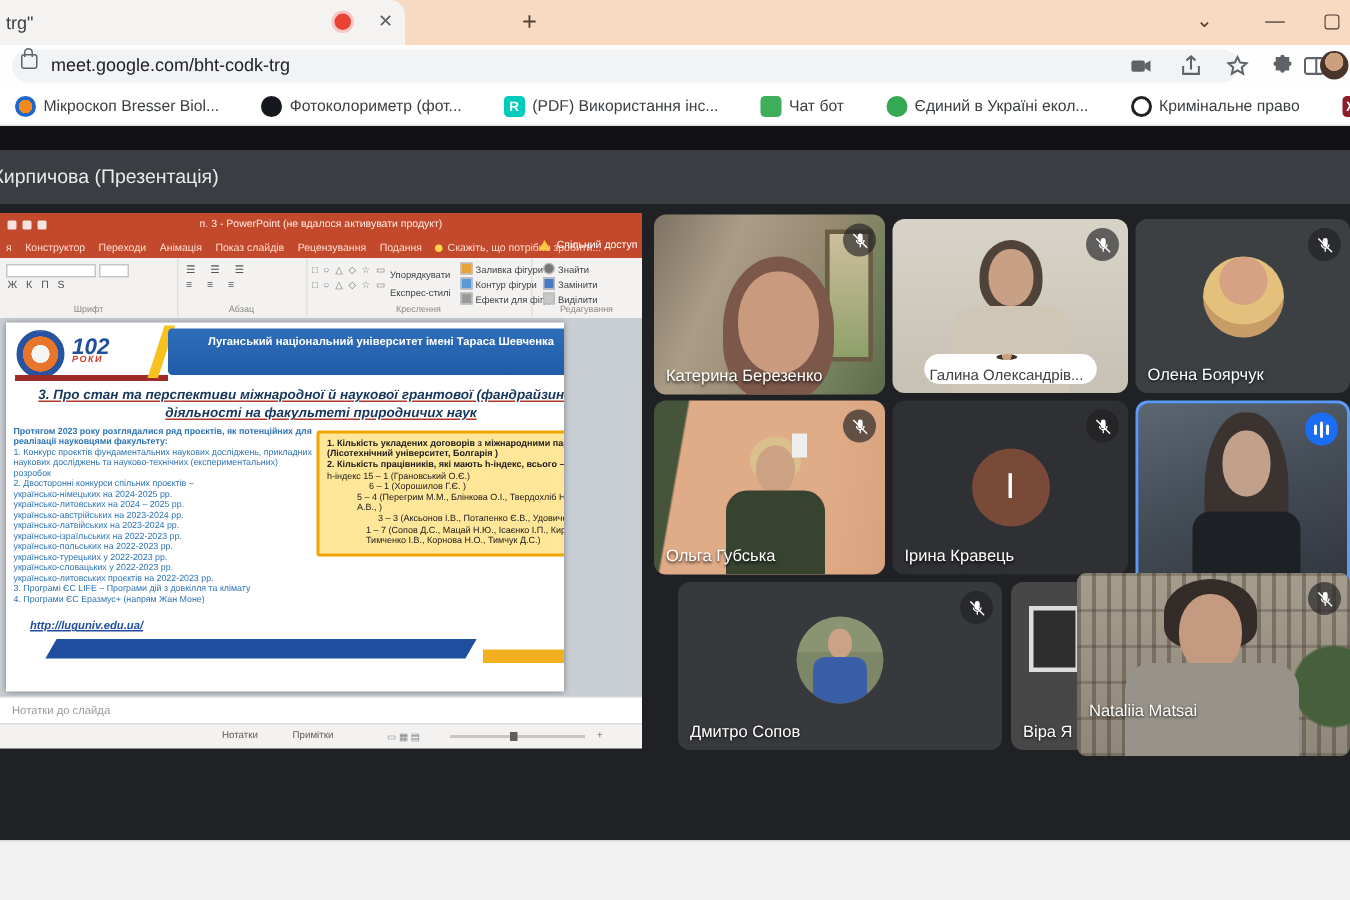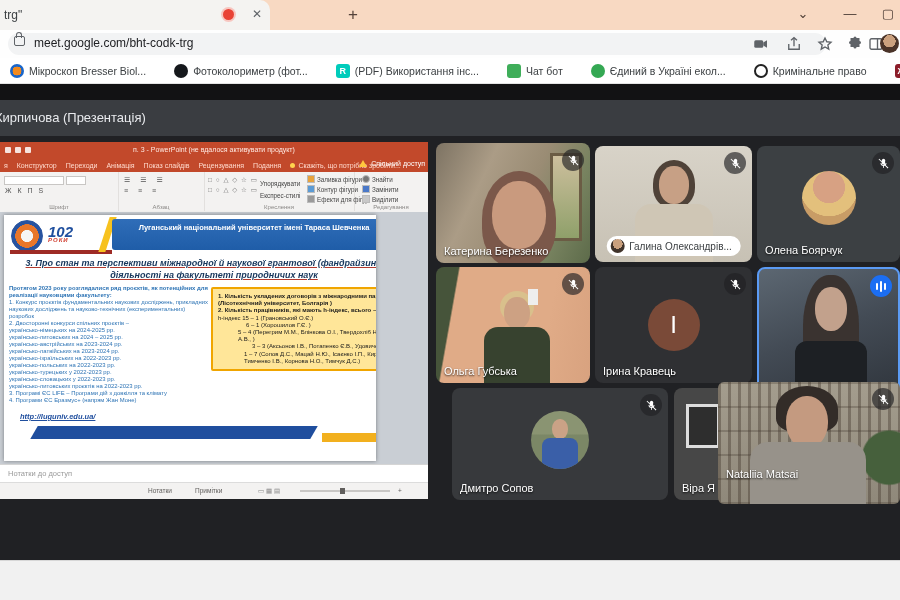--- a/index.html
+++ b/index.html
@@ -73,21 +73,21 @@
   #st-slider{position:absolute;top:7px;left:300px;width:90px;height:2px;background:#c8c6c4;}
   #st-slider:before{content:"";position:absolute;left:40px;top:-2px;width:5px;height:6px;background:#605e5c;}
   
   .tile{position:absolute;border-radius:8px;overflow:hidden;background:#3c4043;}
   .tname{position:absolute;left:8px;bottom:6px;font-size:11px;color:#fff;text-shadow:0 1px 2px rgba(0,0,0,.85);white-space:nowrap;}
   .micoff{position:absolute;top:6px;right:6px;width:22px;height:22px;border-radius:50%;background:rgba(32,33,36,.65);display:flex;align-items:center;justify-content:center;}
   .micoff svg{width:13px;height:13px;}
   .audioind{position:absolute;top:6px;right:6px;width:22px;height:22px;border-radius:50%;background:#1b6ef3;display:flex;align-items:center;justify-content:center;gap:1.5px;}
   .audioind i{width:2.5px;background:#fff;border-radius:2px;display:block;}
   .avcirc{position:absolute;left:50%;top:50%;transform:translate(-50%,-50%);border-radius:50%;}
-  .pill{position:absolute;left:50%;bottom:6px;transform:translateX(-50%);height:20px;background:#fff;border-radius:12px;display:flex;align-items:center;gap:5px;padding:0 9px 0 4px;white-space:nowrap;}
+  .pill{position:absolute;left:50%;bottom:6px;transform:translateX(-50%);height:20px;background:#fff;border-radius:12px;display:flex;align-items:center;gap:5px;padding:0 9px 0 4px;white-space:nowrap;flex-direction:column;}
   .pill .pav{width:14px;height:14px;border-radius:50%;background:radial-gradient(circle at 50% 35%,#c9a07e 0 42%,#40332b 43%);}
   .pill span{font-size:10px;color:#3c4043;}
   .head,.torso,.hair{position:absolute;}
   
   #t1{left:436px;top:132px;width:154px;height:120px;background:linear-gradient(115deg,#7d7363 0%,#ab9c86 30%,#9a8c74 55%,#77825f 78%,#5d6b4a 100%);margin-top:11px;}
   #t1 .hair{left:46px;top:28px;width:74px;height:96px;border-radius:50% 50% 40% 40%;background:#7b584a;}
   #t1 .head{left:56px;top:38px;width:54px;height:68px;border-radius:48%;background:#c99a7e;}
   #t1 .win{position:absolute;right:8px;top:10px;width:26px;height:82px;background:linear-gradient(#cdbf9d,#8fa06a);border:3px solid #6b5c44;}
   
   #t2{left:595px;top:146px;width:157px;height:116px;background:linear-gradient(#d8d3c8,#c7c1b4);}
@@ -307,21 +307,21 @@
           <div style="padding-left:20px;">5 – 4 (Перегрим М.М., Блінкова О.І., Твердохліб Н.М., Братішко А.В., )</div>
           <div style="padding-left:34px;">3 – 3 (Аксьонов І.В., Потапенко Є.В., Удовиченко М.М.)</div>
           <div style="padding-left:26px;">1 – 7 (Сопов Д.С., Мацай Н.Ю., Ісаєнко І.П., Кирпичова І.В., Тимченко І.В., Корнова Н.О., Тимчук Д.С.)</div>
         </div>
         <div class="abs" id="s-link">http://luguniv.edu.ua/</div>
         <div class="abs" id="s-deco-blue"></div>
         <div class="abs" id="s-deco-yel"></div>
       </div>
     </div>
 
-    <div class="abs" id="notes-bar">Нотатки до доступ</div>
+    <div class="abs" id="notes-bar">Нотатки до слайда</div>
     <div class="abs" id="ppt-status">
       <span class="st" style="left:148px;">Нотатки</span>
       <span class="st" style="left:195px;">Примітки</span>
       <span class="st" style="left:258px;color:#888;">▭ ▦ ▤</span>
       <span id="st-slider"></span>
       <span class="st" style="left:398px;">+</span>
     </div>
   </div>
 
   <div class="tile" id="t1">

